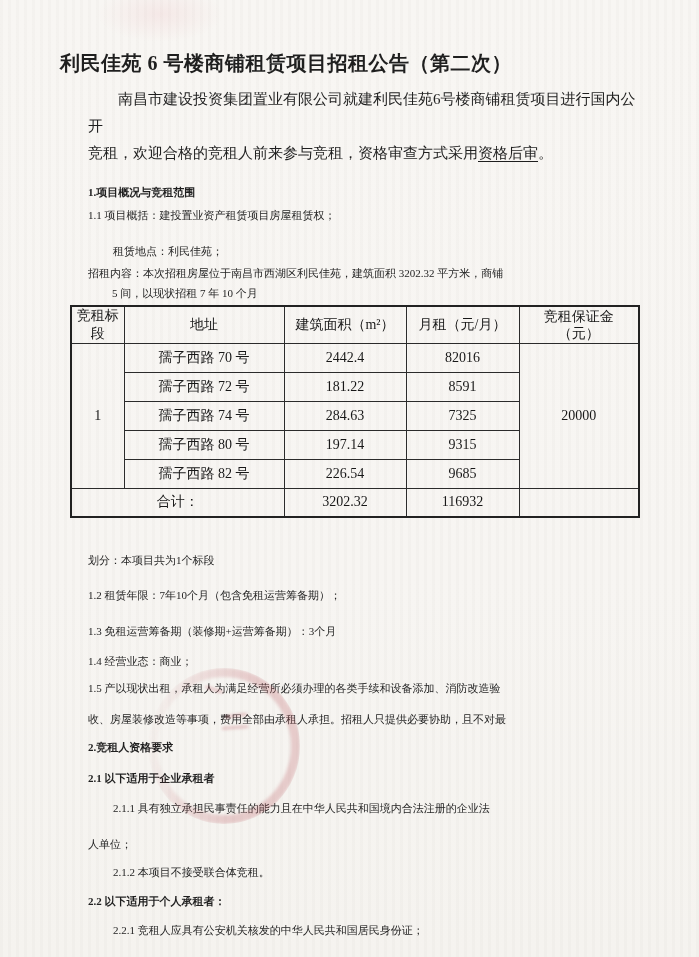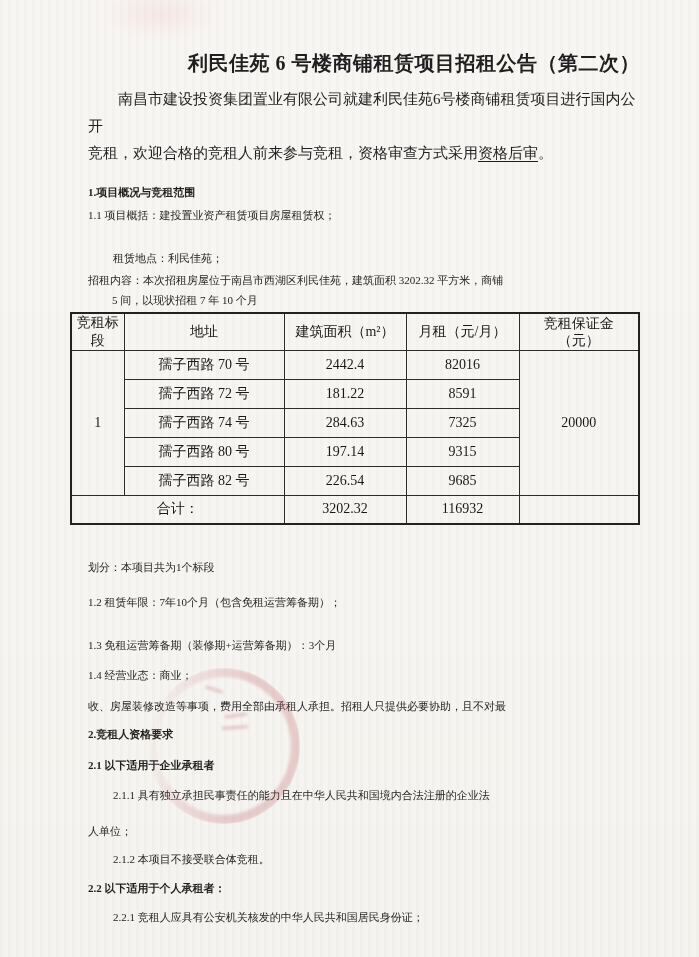--- a/index.html
+++ b/index.html
@@ -12,31 +12,31 @@
   .page{
     position:relative;width:699px;height:957px;overflow:hidden;
     background:
       radial-gradient(90px 40px at 160px 14px, rgba(226,150,158,0.14), rgba(226,150,158,0) 70%),
       repeating-linear-gradient(90deg, rgba(120,115,105,0.03) 0 3px, rgba(0,0,0,0) 3px 8px),
       linear-gradient(180deg,#f8f6f3 0%,#f7f5f2 60%,#f5f3ef 100%);
     box-sizing:border-box;
     padding:50px 59px 0 88px;
   }
   .title{
-    font-size:20px;font-weight:bold;line-height:27px;text-align:right;
+    font-size:20px;font-weight:bold;line-height:27px;text-align:left;
     margin:0 0 0 -28px;letter-spacing:0.5px;
   }
   .line{font-size:11px;line-height:20px;white-space:nowrap;}
   .bold{font-weight:bold;}
   .intro{margin-top:9px;font-size:15px;line-height:27px;}
   .intro .ind{display:inline-block;width:2em;}
   .u{text-decoration:underline;text-underline-offset:3px;}
   .mt2{margin-top:2px;}  .mt3{margin-top:3px;}
   .mt6{margin-top:8px;}  .mt7{margin-top:7px;}  .mt9{margin-top:9px;}
-  .mt10{margin-top:10px;}.mt11{margin-top:11px;}.mt12{margin-top:23px;}
+  .mt10{margin-top:10px;}.mt11{margin-top:11px;}.mt12{margin-top:16px;}
   .mt15{margin-top:15px;}.mt16{margin-top:16px;}.mt32{margin-top:32px;}
   .ind25{padding-left:25px;}
   .ind24{padding-left:24px;}
   table.bid{
     border-collapse:collapse;
     margin:2px 0 0 -18px;
     width:568px;
     table-layout:fixed;
     font-size:14px;
     color:#181818;
@@ -136,20 +136,21 @@
       <td></td>
     </tr>
   </tbody>
     </table>
 
   <div class="line mt32">划分：本项目共为1个标段</div>
   <div class="line mt15">1.2 租赁年限：7年10个月（包含免租运营筹备期）；</div>
   <div class="line mt12">1.3 免租运营筹备期（装修期+运营筹备期）：3个月</div>
   <div class="line mt10">1.4 经营业态：商业；</div>
 
+  <div class="line mt7">1.5 产以现状出租，承租人为满足经营所必须办理的各类手续和设备添加、消防改造验</div>
   <div class="line mt11">收、房屋装修改造等事项，费用全部由承租人承担。招租人只提供必要协助，且不对最</div>
 
   <div class="line bold mt6">2.竞租人资格要求</div>
   <div class="line bold mt11">2.1 以下适用于企业承租者</div>
   <div class="line mt10 ind25">2.1.1 具有独立承担民事责任的能力且在中华人民共和国境内合法注册的企业法</div>
   <div class="line mt16">人单位；</div>
   <div class="line mt6 ind25">2.1.2 本项目不接受联合体竞租。</div>
   <div class="line bold mt9">2.2 以下适用于个人承租者：</div>
   <div class="line mt9 ind25">2.2.1 竞租人应具有公安机关核发的中华人民共和国居民身份证；</div>
 

